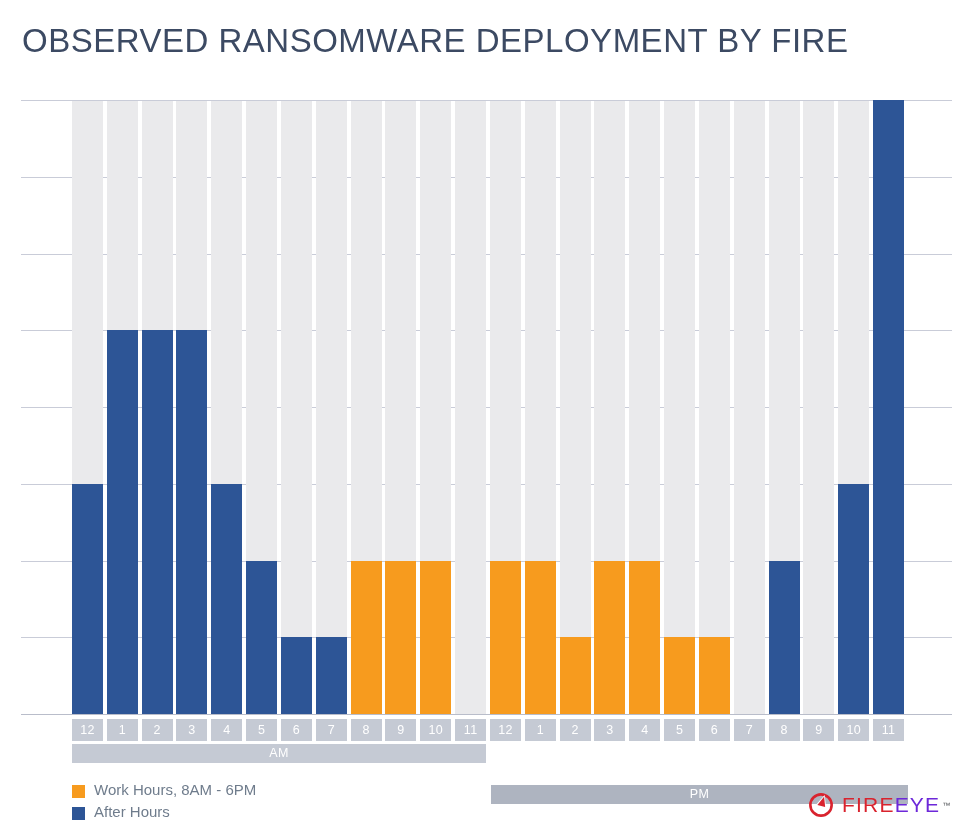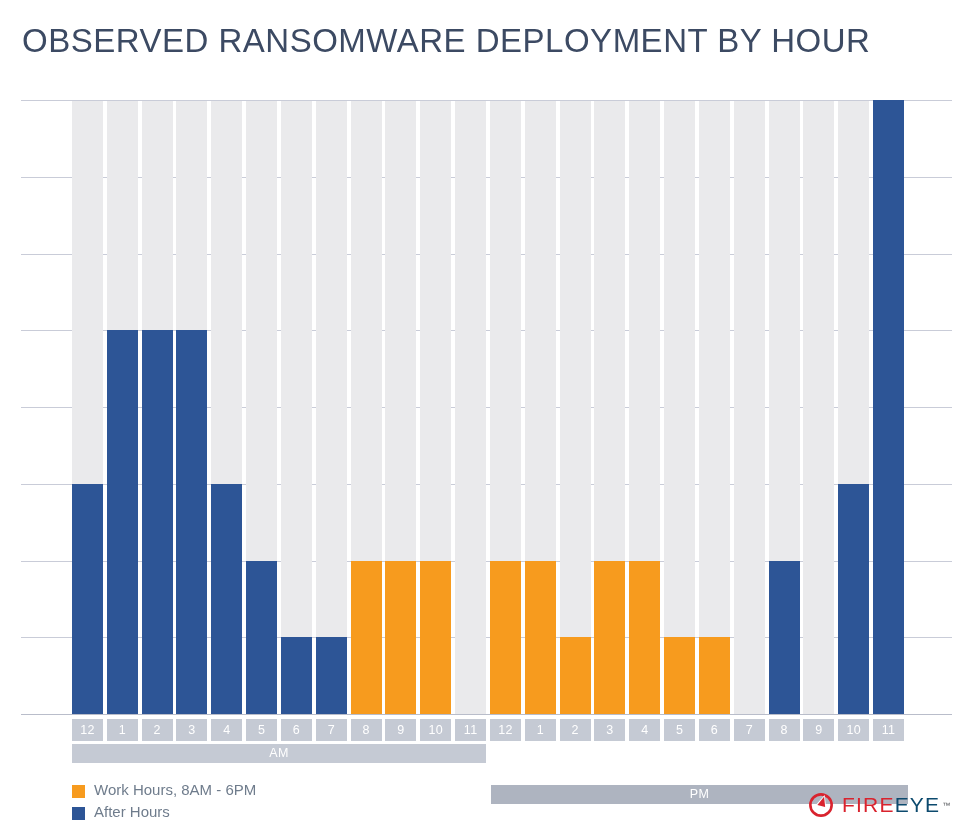--- a/index.html
+++ b/index.html
@@ -155,32 +155,32 @@
     align-items: center;
     height: 30px;
   }
   #brand-mark { margin-right: 8px; display: block; }
   .brand-word {
     font-size: 21px;
     letter-spacing: 1.2px;
     font-weight: 400;
   }
   #brand-fire { color: #d9232e; }
-  #brand-eye { color: #0c4a6e; }
+  #brand-eye { color: #6d28d9; }
   #brand-tm {
     font-size: 8px;
     color: #54565a;
     vertical-align: super;
     margin-left: 2px;
   }
 </style>
 </head>
 <body>
 
-<div id="chart-title">OBSERVED RANSOMWARE DEPLOYMENT BY HOUR</div>
+<div id="chart-title">OBSERVED RANSOMWARE DEPLOYMENT BY FIRE</div>
 
 <div id="plot-area">
   <div id="gridlines">
       <div class="gridline" style="top: 0px;"></div>
       <div class="gridline" style="top: 76.75px;"></div>
       <div class="gridline" style="top: 153.5px;"></div>
       <div class="gridline" style="top: 230.25px;"></div>
       <div class="gridline" style="top: 307px;"></div>
       <div class="gridline" style="top: 383.75px;"></div>
       <div class="gridline" style="top: 460.5px;"></div>

